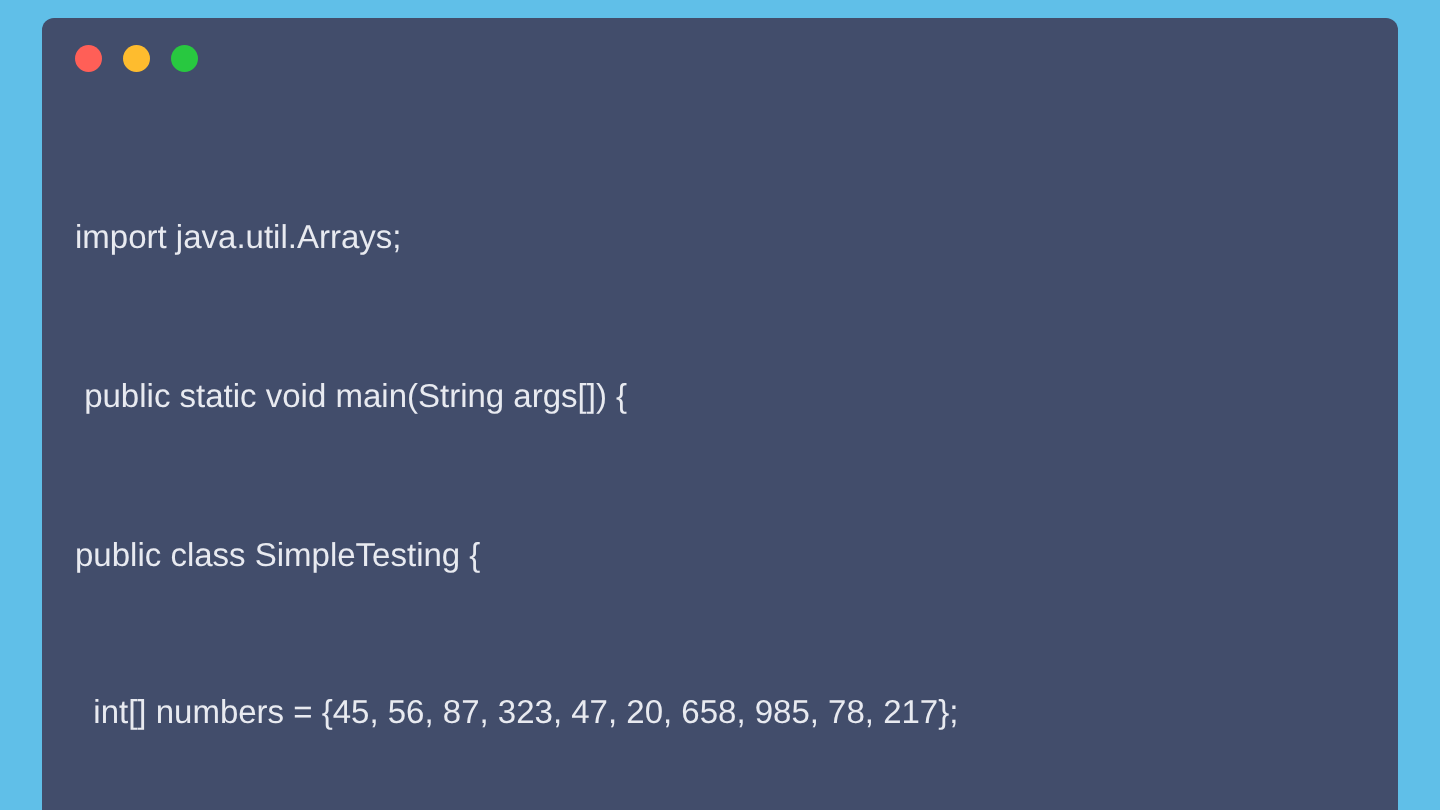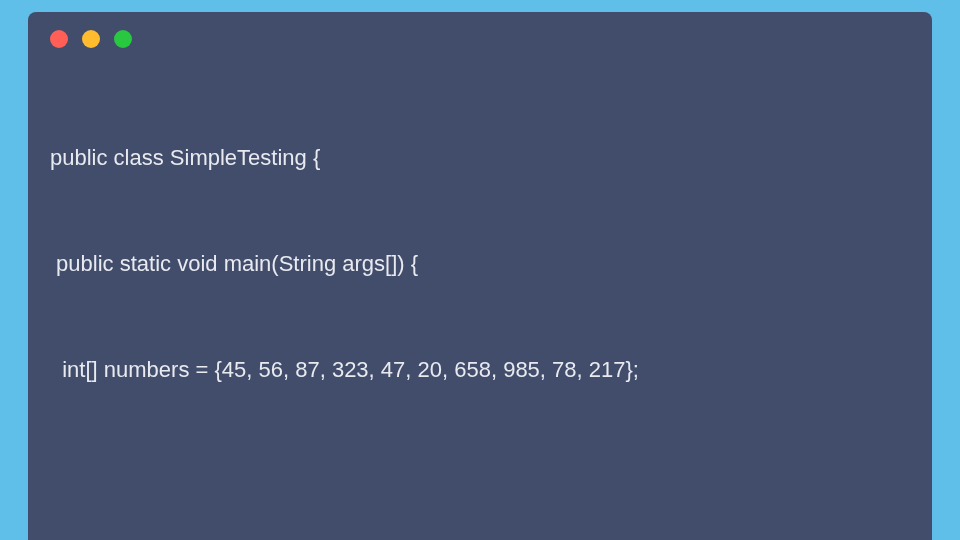--- a/index.html
+++ b/index.html
@@ -43,22 +43,23 @@
 </head>
 <body>
 
 <div class="code-window">
   <div class="traffic-lights">
     <div class="dot dot-red"></div>
     <div class="dot dot-yellow"></div>
     <div class="dot dot-green"></div>
   </div>
   <div class="code-block">
+    <div>import java.util.Arrays;</div>
+    <div> public static void main(String args[]) {</div>
     <div>public class SimpleTesting {</div>
-    <div> public static void main(String args[]) {</div>
     <div>  int[] numbers = {45, 56, 87, 323, 47, 20, 658, 985, 78, 217};</div>
     
     <div></div>
     
     
     
   </div>
 </div>
 
 </body></html>

